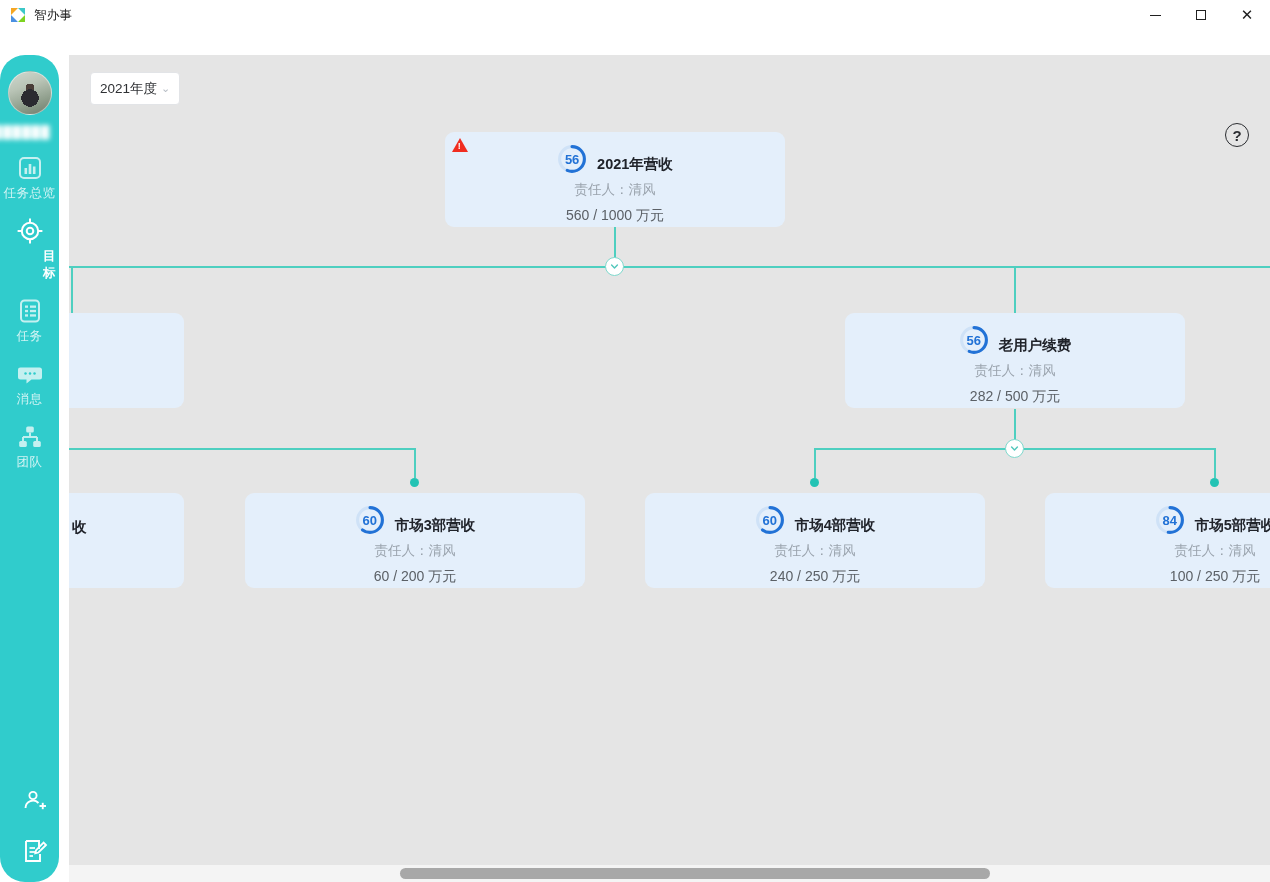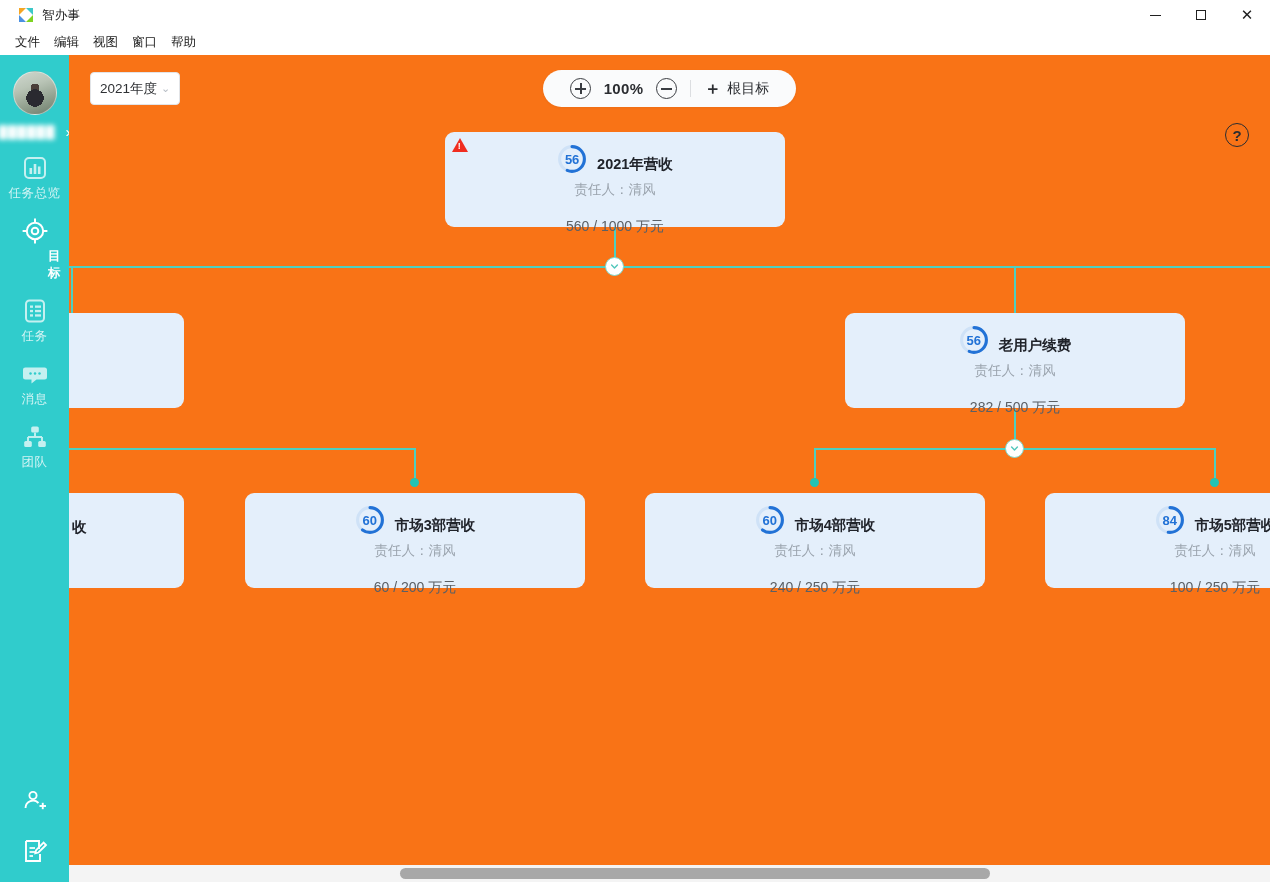--- a/index.html
+++ b/index.html
@@ -7,42 +7,42 @@
     width: 1270px; height: 882px;
     overflow: hidden;
     font-family: "Liberation Sans", "DejaVu Sans", sans-serif;
     background: #ffffff;
   }
   .app { position: relative; width: 1270px; height: 882px; background:#fff; }
 
   
   .titlebar {
     position:absolute; top:0; left:0; width:1270px; height:30px;
-    background:#ffffff; display:flex; align-items:center;padding-left:8px;
+    background:#ffffff; display:flex; align-items:center;
   }
   .app-logo { width:16px; height:16px; margin-left:10px; position:relative; }
   .app-title { font-size:12.5px; color:#1b1b1b; margin-left:8px; letter-spacing:.3px; }
   .winctrls { position:absolute; right:0; top:0; height:30px; display:flex; }
   .winbtn { width:46px; height:30px; display:flex; align-items:center; justify-content:center;
             font-size:12px; color:#202020; }
   .winbtn .minglyph { display:block; width:11px; height:1px; background:#202020; }
   .winbtn .maxglyph { display:block; width:10px; height:10px; border:1px solid #202020; }
   .winbtn .closeglyph { font-size:15px; line-height:1; font-family:"DejaVu Sans",sans-serif; }
 
   
   .menubar {
     position:absolute; top:30px; left:0; width:1270px; height:24px;
     background:#ffffff; display:flex; align-items:center; padding-left:8px;
   }
   .menuitem { font-size:12.5px; color:#1b1b1b; padding:3px 7px; }
 
   
   .sidebar {
-    position:absolute; top:55px; left:0; width:69px; height:827px;
-    background:#30cccc; display:flex; flex-direction:column; align-items:center;
+    position:absolute; top:55px; left:0; width:59px; height:827px;
+    background:#30cccc; display:flex; flex-direction:column; align-items:center;border-radius:25px;
   }
   .avatar {
     width:44px; height:44px; border-radius:50%; margin-top:16px;
     background:
        radial-gradient(circle at 50% 62%, #2a2a30 0 26%, transparent 26%),
        radial-gradient(circle at 50% 38%, #4a3e38 0 13%, transparent 13%),
        linear-gradient(160deg,#cfd8cf 0%, #b9c4b6 35%, #8f9e8c 70%, #6d7c6b 100%);
     border:1px solid rgba(255,255,255,.45);
     overflow:hidden;
   }
@@ -59,21 +59,21 @@
   .navitem .ico { width:26px; height:26px; opacity:.72; }
   .navitem .lbl { font-size:12.5px; color:rgba(255,255,255,.78); margin-top:4px; letter-spacing:.5px; }
   .navitem.active .ico { opacity:1; }
   .navitem.active .lbl { color:#ffffff; font-weight:700;margin-left:48px; }
 
   .sidebar-bottom { position:absolute; bottom:18px; left:0; width:69px; display:flex;
                     flex-direction:column; align-items:center; gap:24px; }
   .sidebar-bottom .ico { width:26px; height:26px; }
 
   
-  .content { position:absolute; top:55px; left:69px; width:1201px; height:827px; background:#f97316; overflow:hidden; }
+  .content { position:absolute; top:55px; left:69px; width:1201px; height:827px; background:#e5e5e5; overflow:hidden; }
 
   .year-select {
     position:absolute; top:17px; left:21px; height:33px; min-width:88px;
     border:1px solid #e2e4e7; border-radius:4px; background:#fff;
     display:flex; align-items:center; padding:0 9px; gap:4px;
     font-size:13.5px; color:#2f3134; cursor:pointer;
   }
   .year-select .cd { color:#b6bcc4; font-size:11px; }
 
   .zoombar {
@@ -115,21 +115,21 @@
     cursor:pointer;
   }
   .card-head { display:flex; align-items:flex-end; gap:10px; }
   .ring { position:relative; width:30px; height:30px; }
   .ring svg { display:block; transform:rotate(-90deg); }
   .ring .val { position:absolute; inset:0; display:flex; align-items:center;
                justify-content:center; font-size:13px; font-weight:700; color:#2272d6; }
   .card-title { font-size:14.5px; font-weight:700; color:#20232a; }
   .card-owner { font-size:13.5px; color:#9aa3ad; margin-top:7px; }
   .card-prog { font-size:14px; color:#5b6personally; }
-  .card-prog { font-size:14px; color:#5b6066; margin-top:19px; }
+  .card-prog { font-size:14px; color:#5b6066; margin-top:8px; }
   .warn { position:absolute; left:7px; top:6px; width:0; height:0;
           border-left:8px solid transparent; border-right:8px solid transparent;
           border-bottom:14px solid #f02d20; }
   .warn::after { content:"!"; position:absolute; left:-2.2px; top:3.5px; font-size:9px;
                  font-weight:700; color:#fff; line-height:1; }
 
   
   .hscroll { position:absolute; left:69px; bottom:0; width:1201px; height:17px;
              background:#f4f4f4; }
   .hscroll .thumb { position:absolute; top:3px; left:331px; width:590px; height:11px;
@@ -157,27 +157,20 @@
         </div>
       <div class="winbtn">
           <span class="maxglyph"></span>
         </div>
       <div class="winbtn close">
           <span class="closeglyph">✕</span>
         </div>
     </div>
   </div>
 
-  <div class="menubar">
-    <div class="menuitem">文件</div>
-    <div class="menuitem">编辑</div>
-    <div class="menuitem">视图</div>
-    <div class="menuitem">窗口</div>
-    <div class="menuitem">帮助</div>
-  </div>
 
   <div class="sidebar">
     <div class="avatar"></div>
 
     <div class="user-row">
       <span class="user-name-blur">██████</span>
       <span class="chev-right">›</span>
     </div>
 
     <div class="navitem">
@@ -269,30 +262,20 @@
     </div>
   </div>
 
   <div class="content">
 
     <div class="year-select">
       <span>2021年度</span>
       <span class="cd">⌄</span>
     </div>
 
-    <div class="zoombar">
-      <div class="circbtn plus"></div>
-      <span class="zoomval">100%</span>
-      <div class="circbtn"></div>
-      <span class="zsep"></span>
-      <div class="addroot">
-        <span class="pl">＋</span>
-        <span>根目标</span>
-      </div>
-    </div>
 
     <div class="helpbtn">
       <span>?</span>
     </div>
 
     <div class="tree">
 
       <div class="edge v" style="left:545px; top:172px; height:40px;"></div>
 
       <div class="edge h" style="left:-80px; top:211px; width:1290px;"></div>

